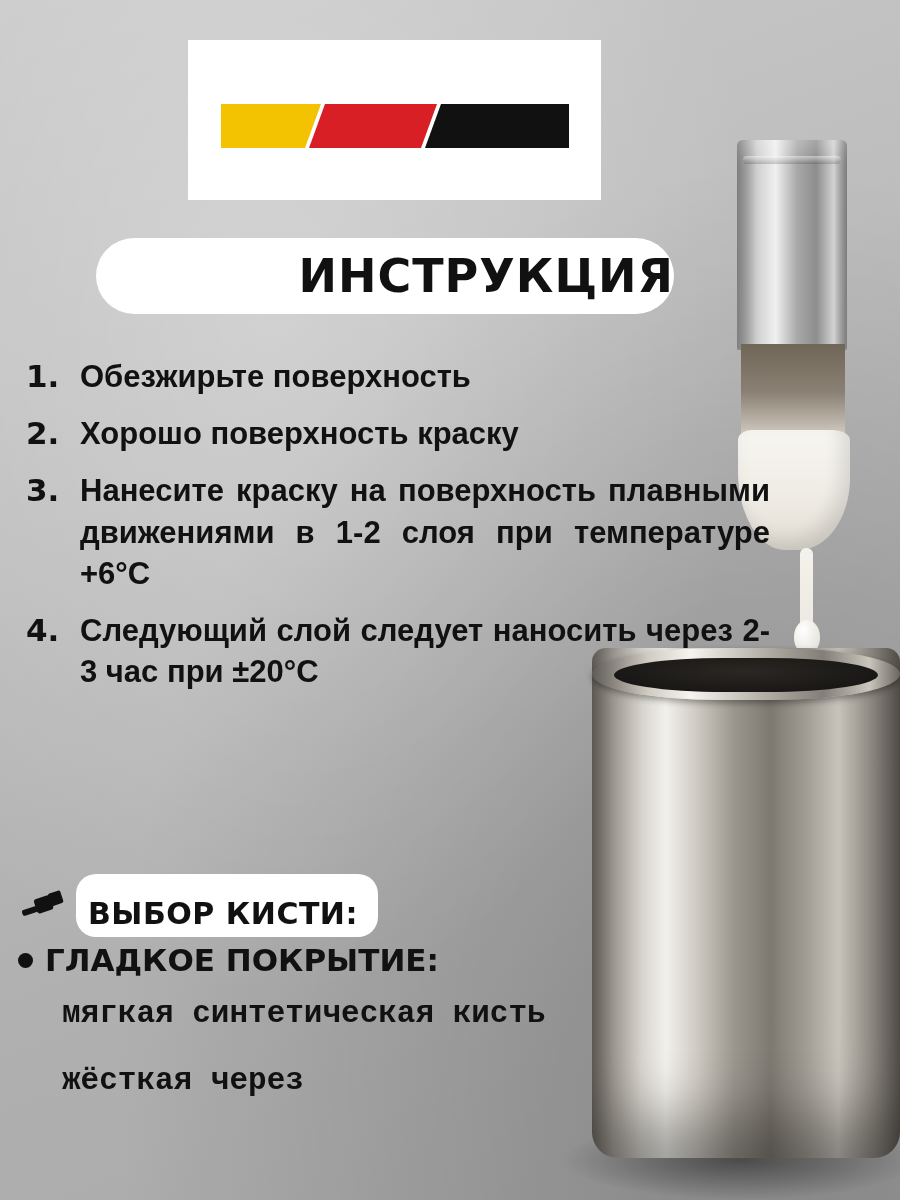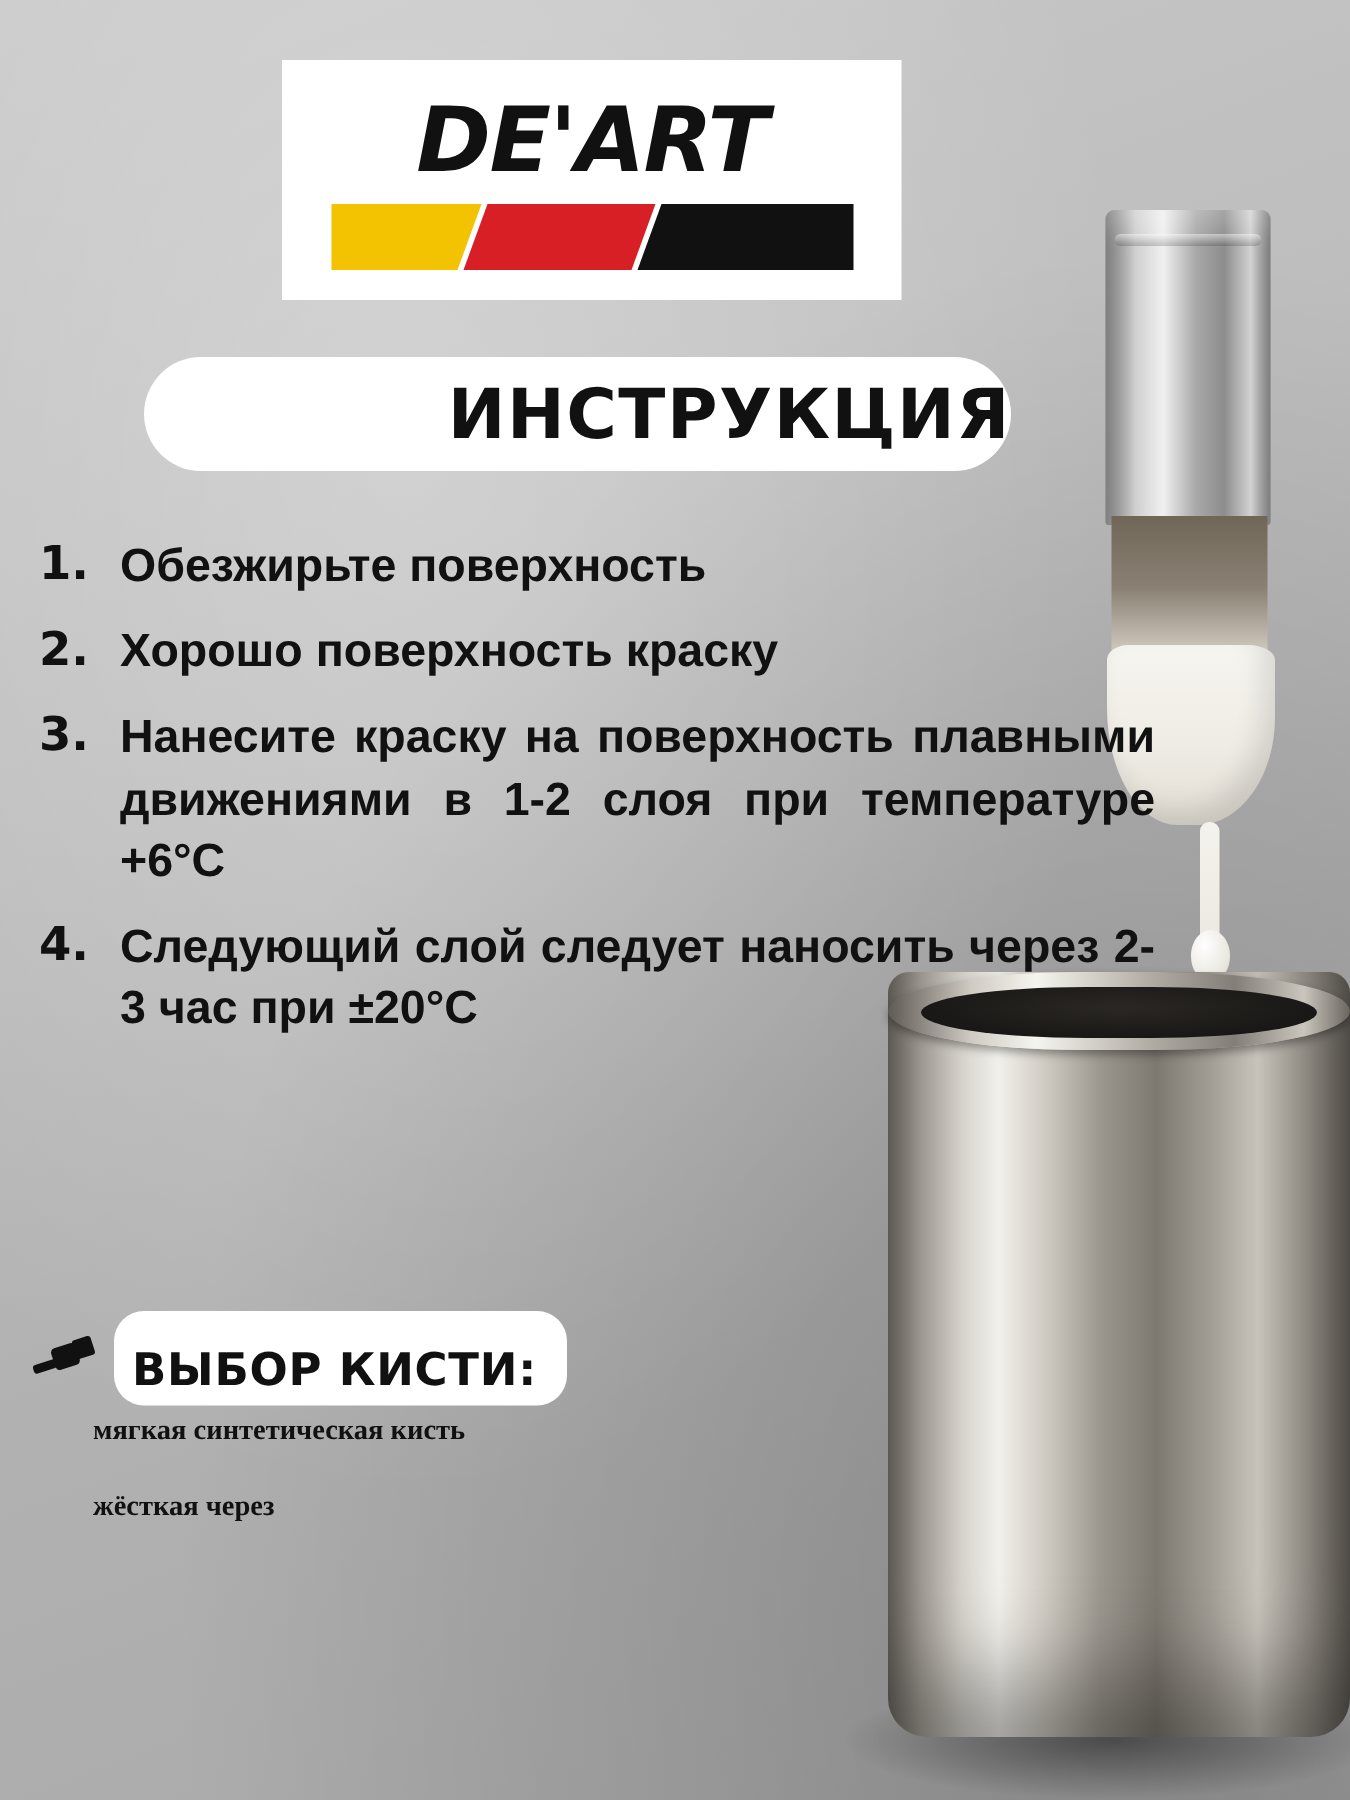--- a/index.html
+++ b/index.html
@@ -300,27 +300,27 @@
     flex: 0 0 15px;
   }
   .bullet-title {
     font-family: "DejaVu Sans", sans-serif;
     font-weight: bold;
     font-size: 31px;
     color: #111111;
     line-height: 1.3;
   }
   .bullet-sub {
-    font-family: Liberation Serif, serif;
-    font-weight: bold;
-    font-size: 19px;
+    font-family: Liberation Mono, monospace;
+    font-weight: bold;
+    font-size: 31px;
     color: #111111;
     line-height: 1.3;
     margin-left: 44px;
-    margin-top: 2px;
+    margin-top: 14px;
   }
 </style>
 </head>
 <body>
 
 <div class="page">
 
   <div class="bg-vignette"></div>
 
   <div class="brush-handle"></div>
@@ -331,21 +331,20 @@
   <div class="drip-bulb"></div>
 
   <div class="can-shadow"></div>
   <div class="can"></div>
   <div class="can-rim"></div>
   <div class="can-inner"></div>
 
   <div class="content">
 
     <div class="logo-box">
-      <div class="logo-word">DE'ART</div>
       <div class="logo-stripes">
         <div class="stripe s1"></div>
         <div class="stripe s2"></div>
         <div class="stripe s3"></div>
       </div>
     </div>
 
     <div class="title-pill">
       <span>ИНСТРУКЦИЯ</span>
     </div>
@@ -373,20 +372,24 @@
       <svg class="brush-icon" viewBox="0 0 42 34">
         <rect x="0" y="19" width="16" height="6" rx="2" fill="#111111" transform="rotate(-18 8 22)"></rect>
         <rect x="13" y="8" width="17" height="15" rx="3" fill="#111111" transform="rotate(-18 21 15)"></rect>
         <rect x="27" y="3" width="13" height="13" rx="2" fill="#111111" transform="rotate(-18 33 9)"></rect>
       </svg>
       <div class="brush-choice-label">ВЫБОР КИСТИ:</div>
     </div>
 
     <div class="bullets">
       <div class="bullet-block">
+        <div class="bullet-head">
+          <div class="dot"></div>
+          <div class="bullet-title">ГЛАДКОЕ ПОКРЫТИЕ:</div>
+        </div>
         <div class="bullet-sub">мягкая синтетическая кисть</div>
       </div>
       <div class="bullet-block">
         <div class="bullet-sub">жёсткая через</div>
       </div>
     </div>
 
   </div>
 </div>
 

